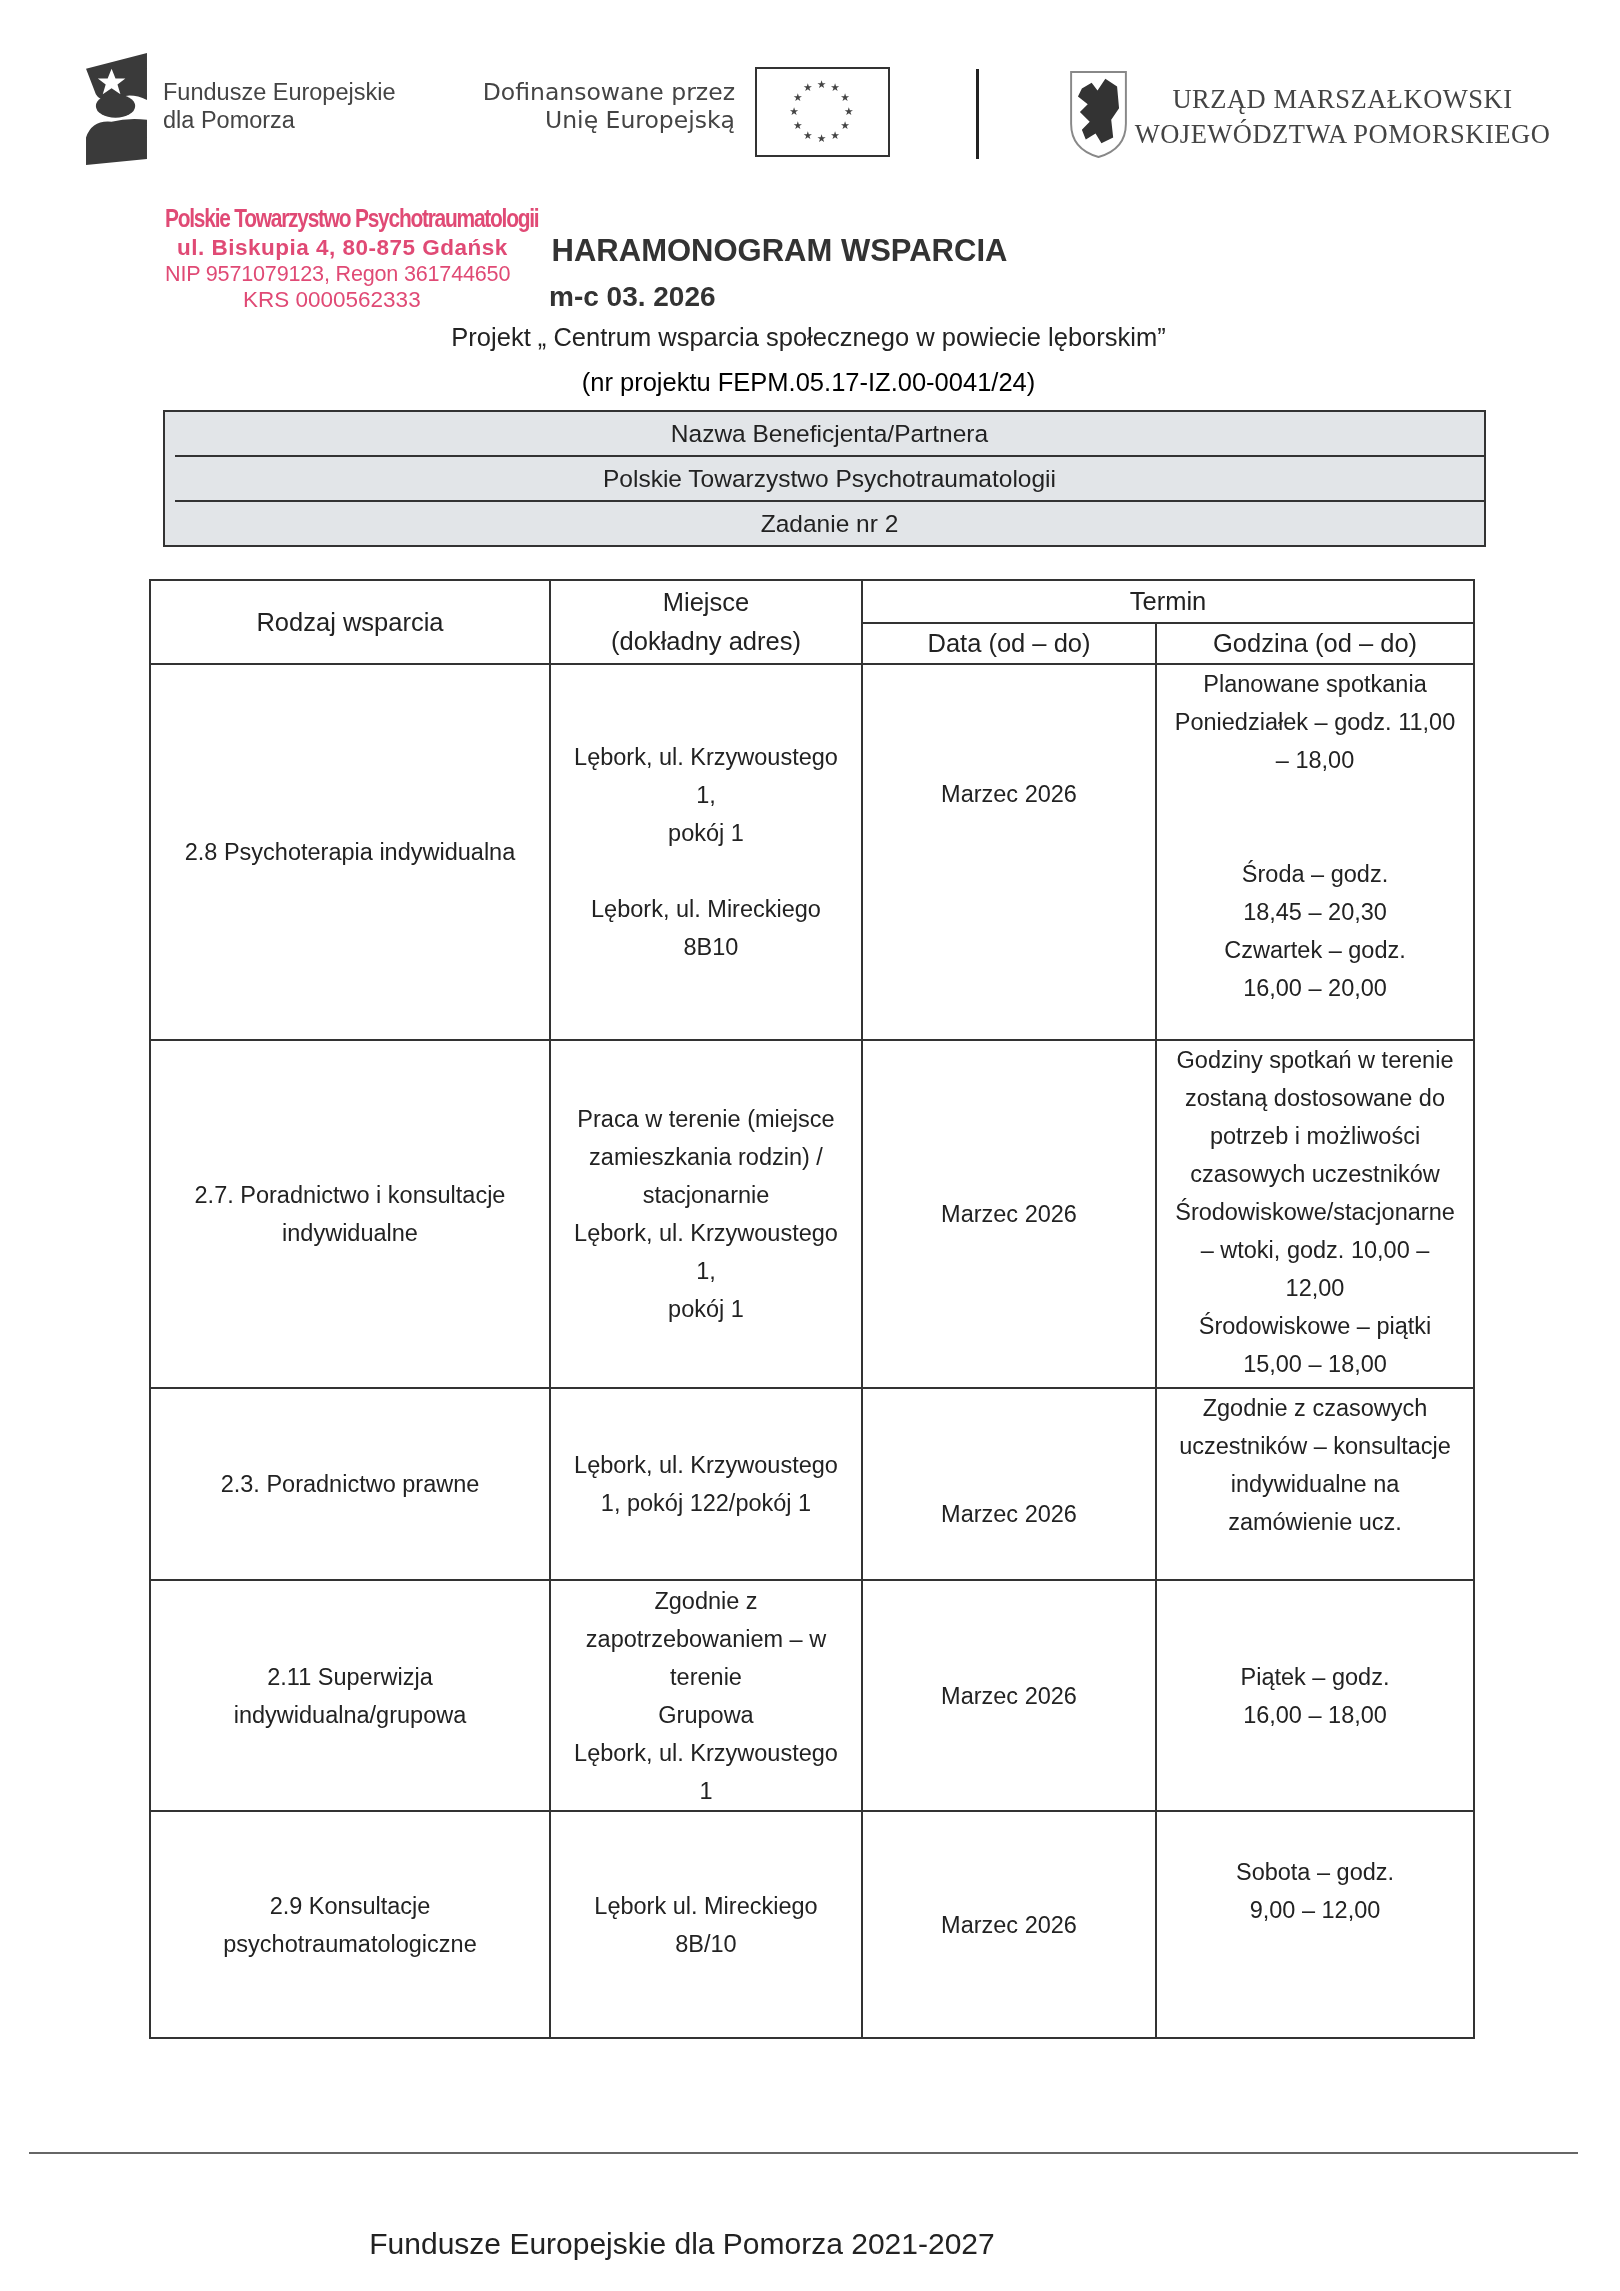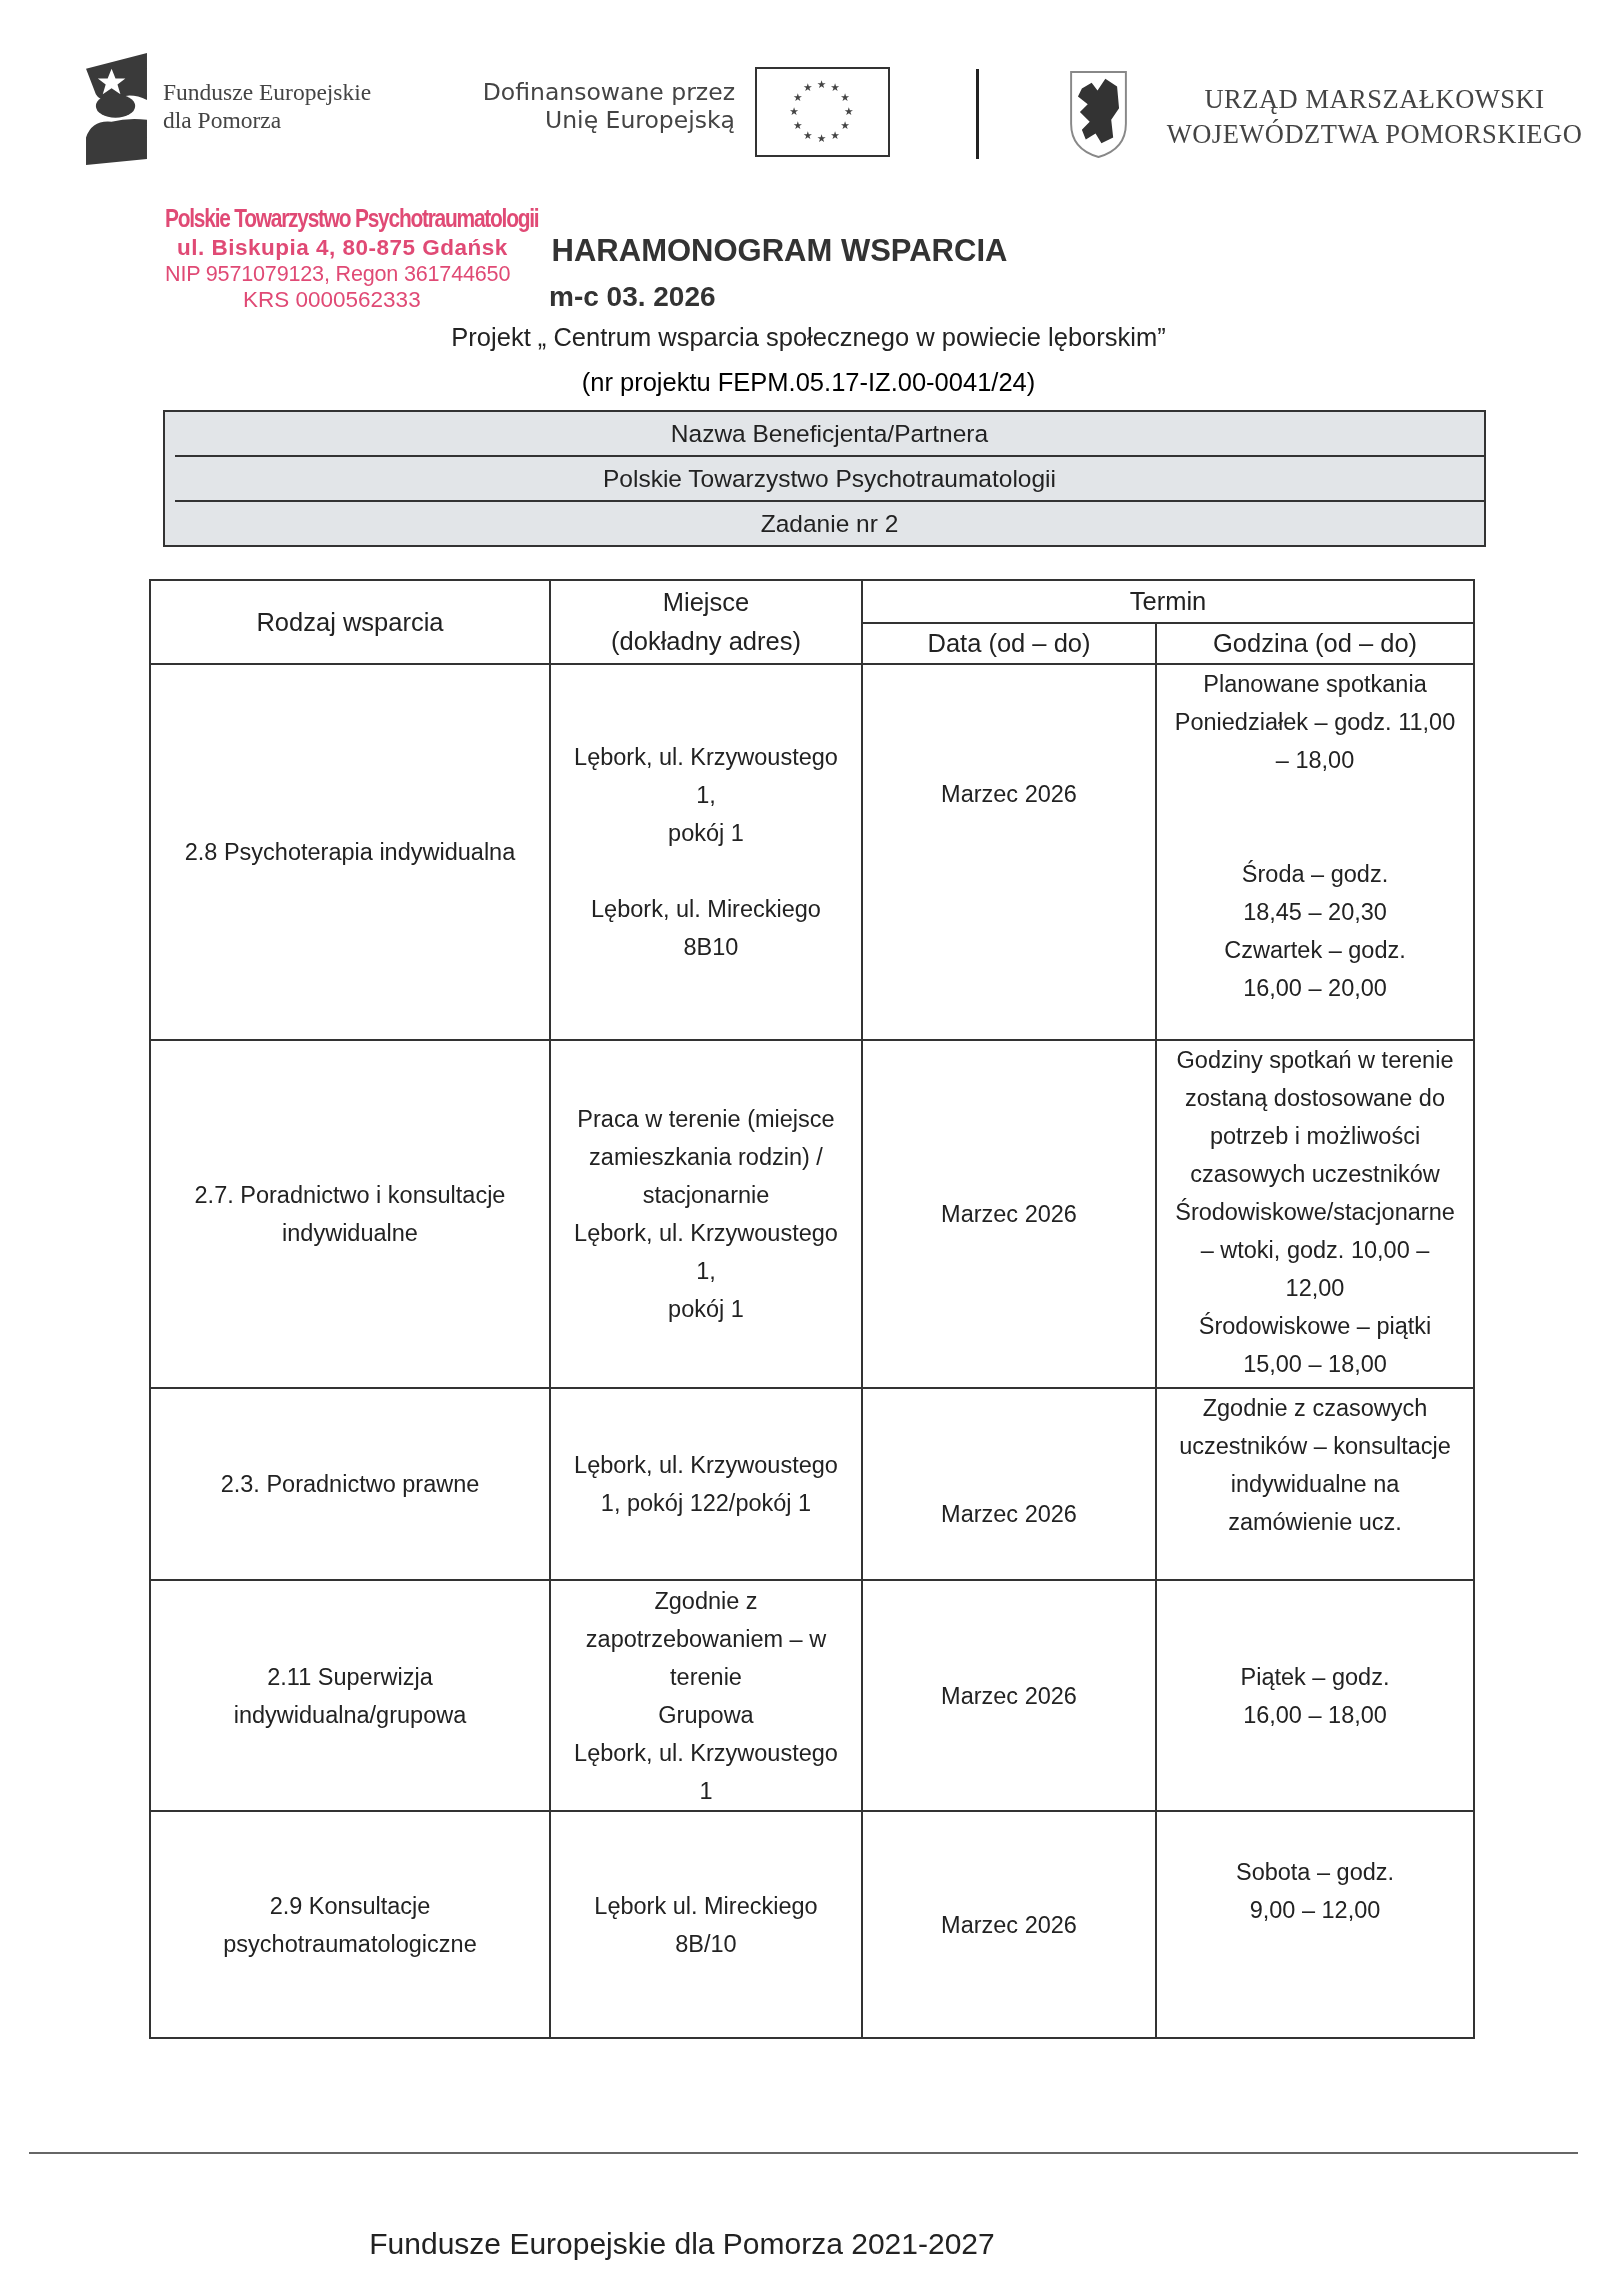--- a/index.html
+++ b/index.html
@@ -1,26 +1,26 @@
 <!DOCTYPE html>
 <html><head>
 <meta charset="utf-8">
 <style>
   html, body { margin: 0; padding: 0; background: #ffffff; }
   body { width: 1620px; height: 2292px; position: relative; overflow: hidden;
          font-family: "Liberation Sans", sans-serif; color: #222; }
 
   
   .logo-fe { position: absolute; left: 82px; top: 49px; width: 69px; height: 116px; }
-  .fe-text { position: absolute; left: 163px; top: 78px; font-size: 23.5px; line-height: 28px; color: #444; font-family: Liberation Serif, serif; }
+  .fe-text { position: absolute; left: 163px; top: 78px; font-size: 23.5px; line-height: 28px; color: #444; font-family: Liberation Sans, sans-serif; }
   .dof-text { position: absolute; left: 470px; top: 78px; width: 265px; text-align: right; font-size: 23.5px; line-height: 28px; color: #444; font-family: "DejaVu Sans", sans-serif; }
   .eu-flag { position: absolute; left: 755px; top: 67px; width: 135px; height: 90px; border: 2.9px solid #333; box-sizing: border-box; background: #fff; }
   .vsep { position: absolute; left: 976px; top: 69px; width: 2.9px; height: 90px; background: #222; }
   .crest { position: absolute; left: 1068px; top: 69px; width: 61px; height: 90px; }
-  .um-text { position: absolute; left: 1127px; top: 82px; width: 431px; text-align: center; font-size: 26.5px; line-height: 35px; color: #444; font-family: "Liberation Serif", serif; letter-spacing: 0.5px; padding-left: 32px; }
+  .um-text { position: absolute; left: 1127px; top: 82px; width: 431px; text-align: center; font-size: 26.5px; line-height: 35px; color: #444; font-family: "Liberation Serif", serif; letter-spacing: 0.5px; }
 
   
   .stamp { position: absolute; left: 165px; top: 204px; color: #e04a75; font-family: "Liberation Sans Narrow", "Liberation Sans", sans-serif; }
   .stamp .l1 { font-size: 25.5px; font-weight: bold; letter-spacing: -1.5px; transform: scaleX(0.82); transform-origin: left; white-space: nowrap; }
   .stamp .l2 { font-size: 22.5px; font-weight: bold; letter-spacing: 0.5px; margin-top: 2px; white-space: nowrap; margin-left: 12px; }
   .stamp .l3 { font-size: 21.6px; letter-spacing: -0.2px; white-space: nowrap; }
   .stamp .l4 { font-size: 22.5px; padding-left: 78px; white-space: nowrap; }
 
   
   .title { position: absolute; left: 549px; top: 233px; width: 461px; text-align: center; font-weight: bold; font-size: 31px; color: #333; }

